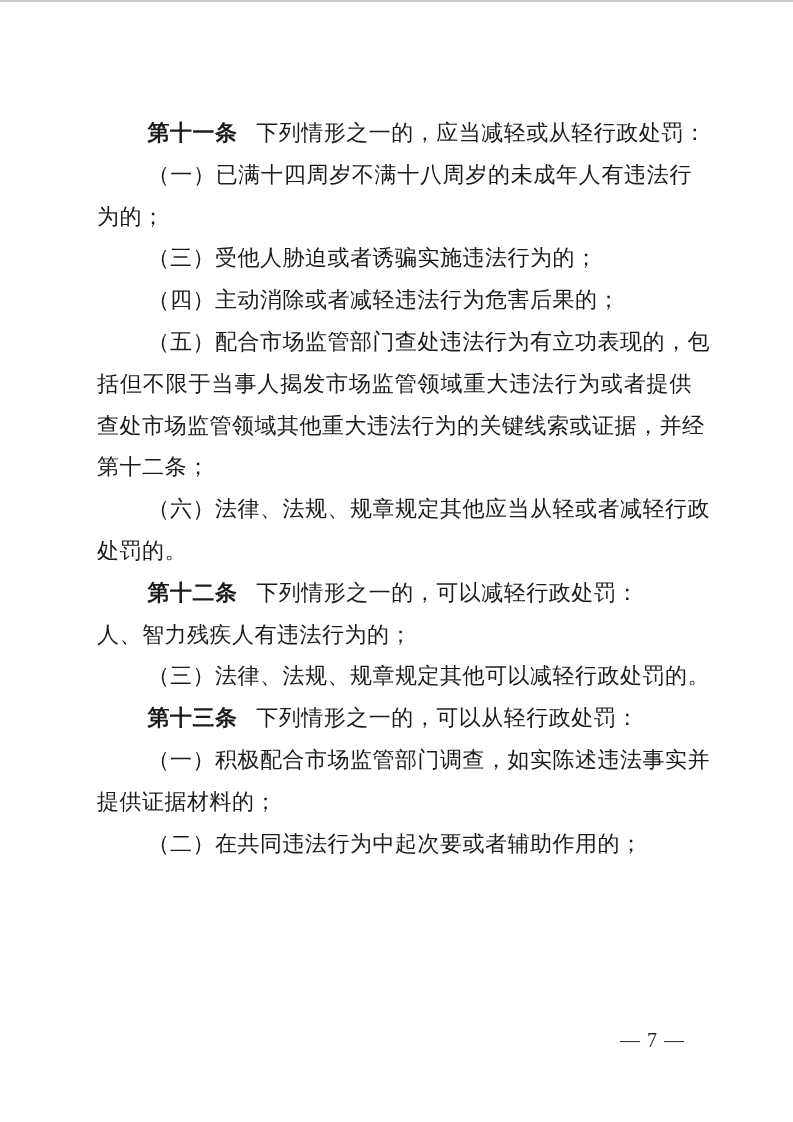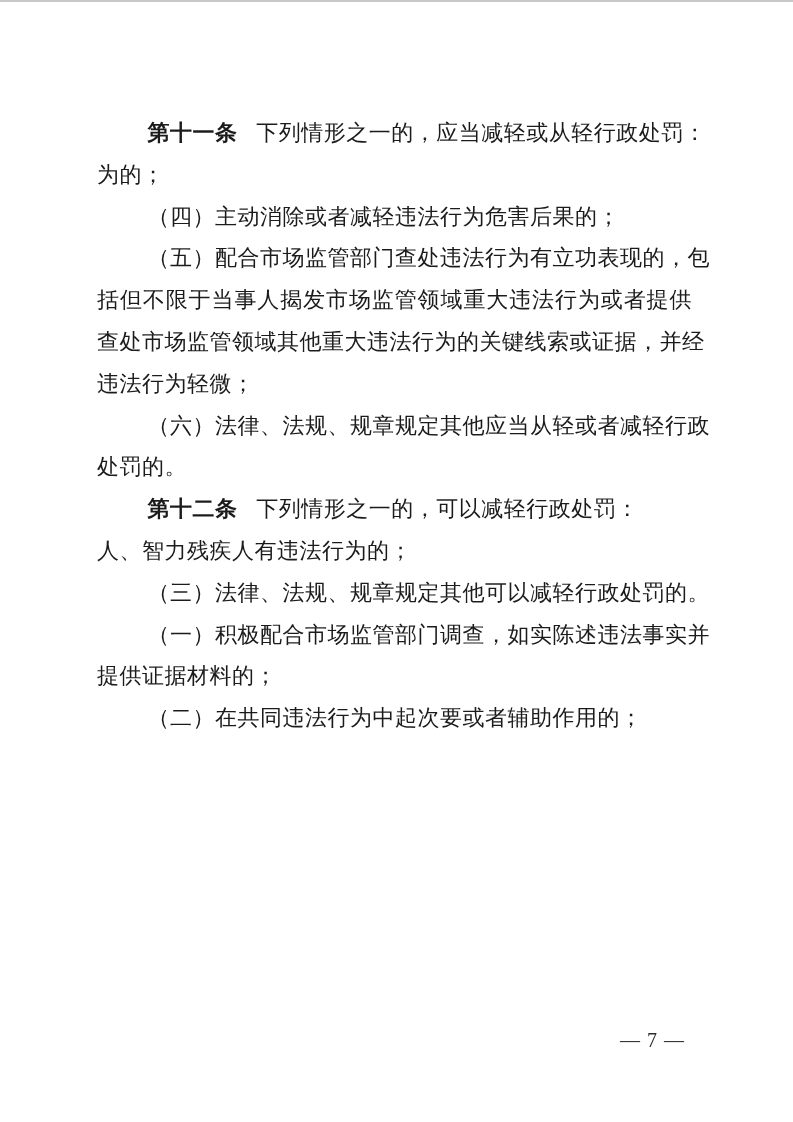--- a/index.html
+++ b/index.html
@@ -55,45 +55,52 @@
 </head>
 <body>
 
 <div class="scan-edge"></div>
 
 <div class="doc-body" id="doc-body">
     <div class="block">
       <div class="line first"><span class="lead">第十一条</span><span class="line-text">下列情形之一的，应当减轻或从轻行政处罚：</span></div>
     </div>
     <div class="block">
+      <div class="line first fill"><span class="line-text">（一）已满十四周岁不满十八周岁的未成年人有违法行</span></div>
       <div class="line"><span class="line-text">为的；</span></div>
+    </div>
+    <div class="block">
+      <div class="line first"><span class="line-text">（三）受他人胁迫或者诱骗实施违法行为的；</span></div>
     </div>
     <div class="block">
       <div class="line first"><span class="line-text">（四）主动消除或者减轻违法行为危害后果的；</span></div>
     </div>
     <div class="block">
       <div class="line first fill"><span class="line-text">（五）配合市场监管部门查处违法行为有立功表现的，包</span></div>
       <div class="line fill"><span class="line-text">括但不限于当事人揭发市场监管领域重大违法行为或者提供</span></div>
       <div class="line fill"><span class="line-text">查处市场监管领域其他重大违法行为的关键线索或证据，并经</span></div>
-      <div class="line"><span class="line-text">违法行为轻微；</span></div>
+      <div class="line"><span class="line-text">第十二条；</span></div>
     </div>
     <div class="block">
       <div class="line first fill"><span class="line-text">（六）法律、法规、规章规定其他应当从轻或者减轻行政</span></div>
       <div class="line"><span class="line-text">处罚的。</span></div>
     </div>
     <div class="block">
       <div class="line first"><span class="lead">第十二条</span><span class="line-text">下列情形之一的，可以减轻行政处罚：</span></div>
     </div>
     <div class="block">
       <div class="line"><span class="line-text">人、智力残疾人有违法行为的；</span></div>
     </div>
     <div class="block">
       <div class="line first"><span class="line-text">（三）法律、法规、规章规定其他可以减轻行政处罚的。</span></div>
     </div>
     <div class="block">
+      <div class="line first"><span class="lead">第十三条</span><span class="line-text">下列情形之一的，可以从轻行政处罚：</span></div>
+    </div>
+    <div class="block">
       <div class="line first fill"><span class="line-text">（一）积极配合市场监管部门调查，如实陈述违法事实并</span></div>
       <div class="line"><span class="line-text">提供证据材料的；</span></div>
     </div>
     <div class="block">
       <div class="line first"><span class="line-text">（二）在共同违法行为中起次要或者辅助作用的；</span></div>
     </div>
   </div>
 
 <div class="page-footer">
   <span>— 7 —</span>

